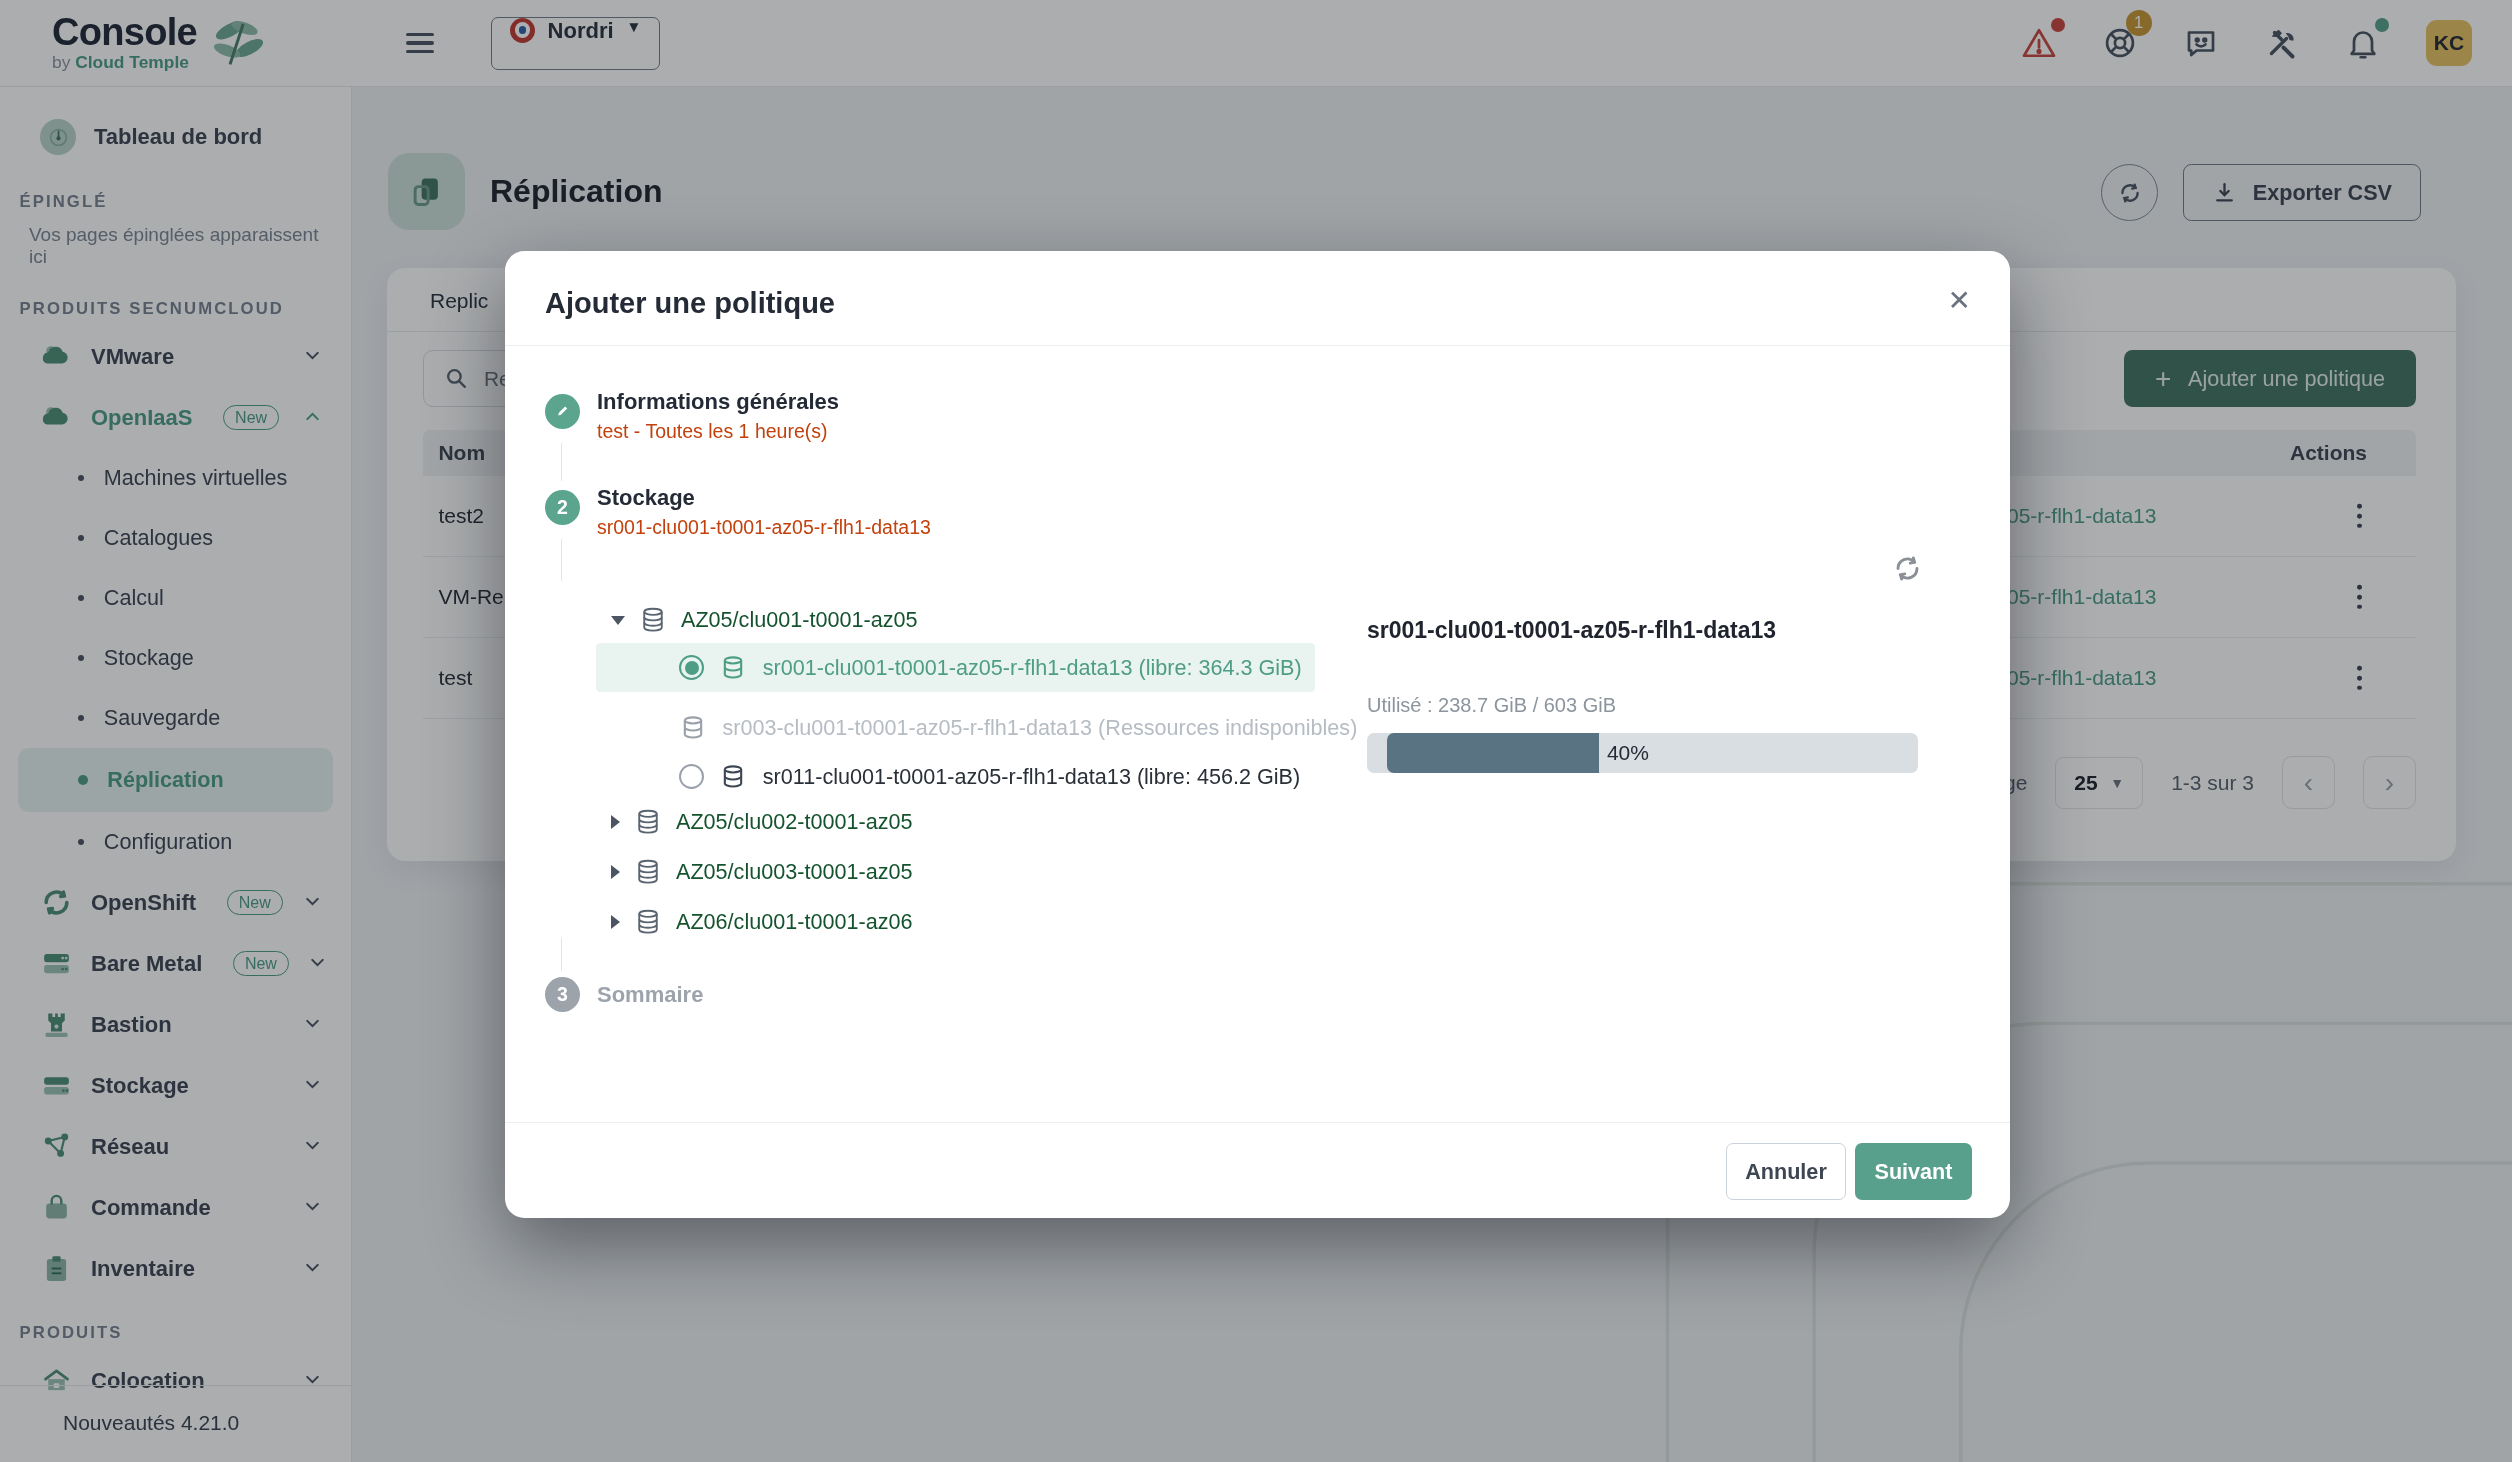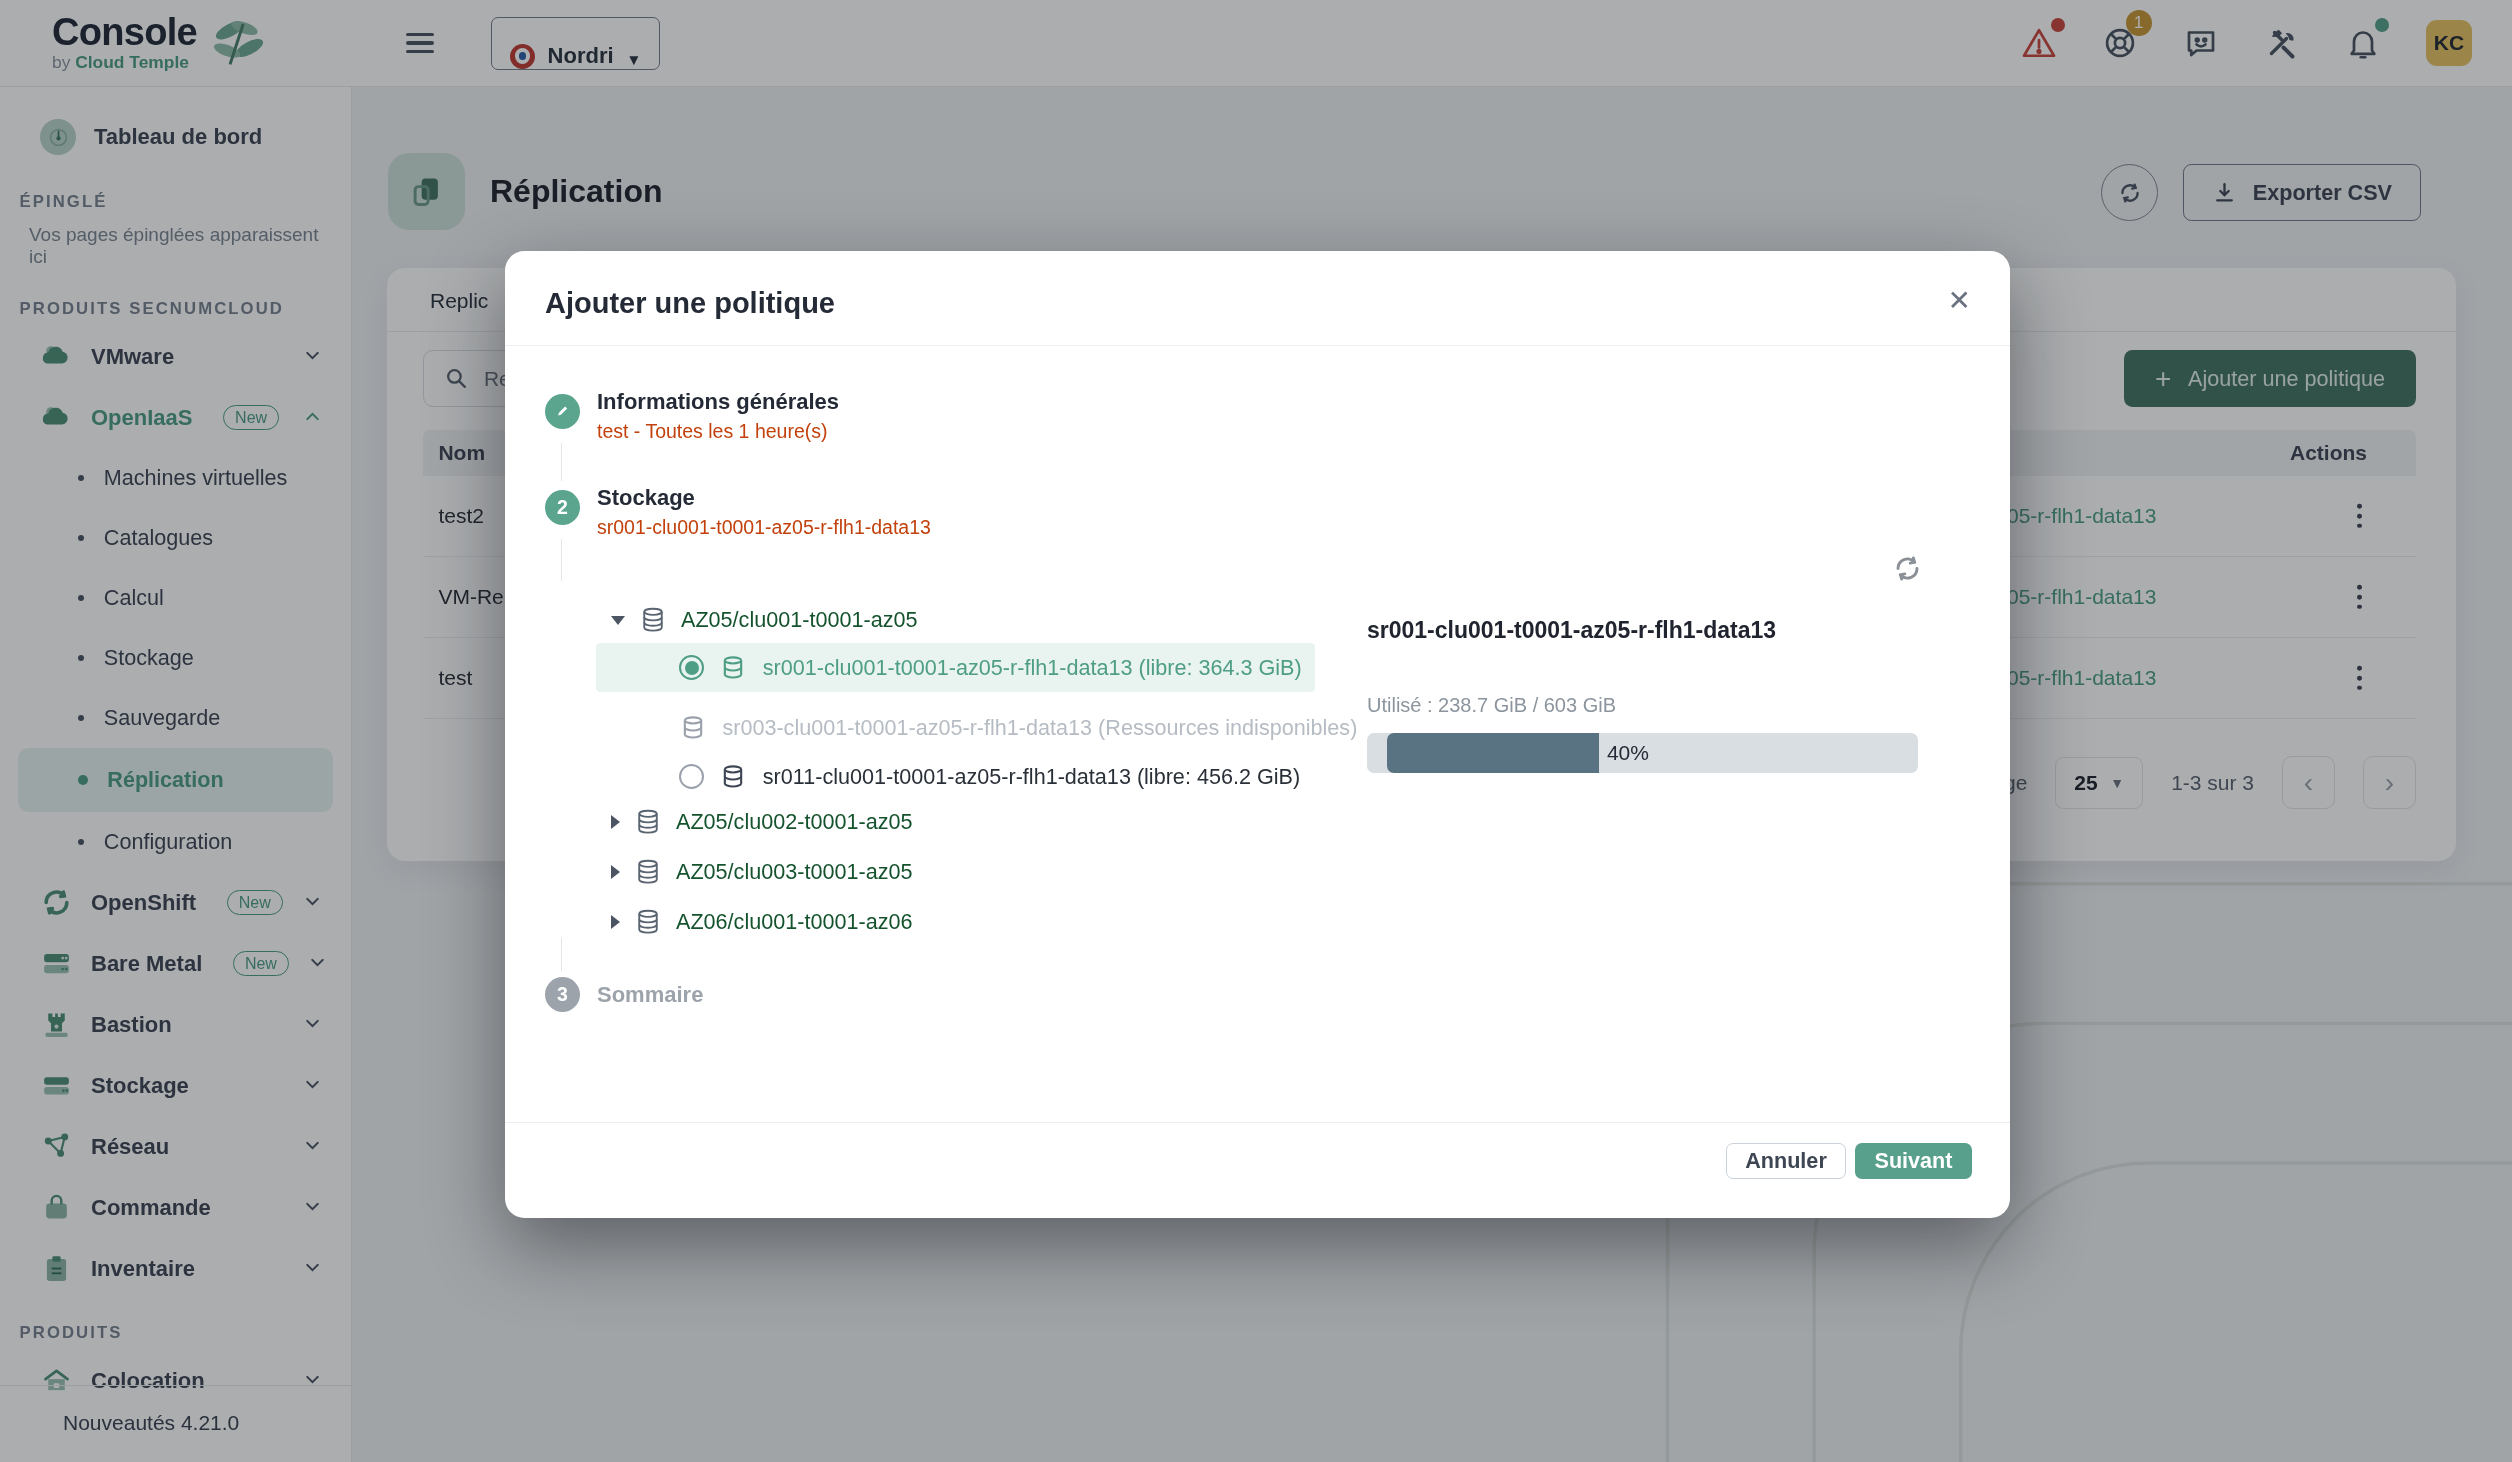--- a/index.html
+++ b/index.html
@@ -11,21 +11,21 @@
   .topbar { position:absolute; top:0; left:0; right:0; height:87px; background:#fff;
             border-bottom:1.4px solid #E6E9ED; display:flex; align-items:center; z-index:10; }
   .brand { width:352px; height:100%; padding-left:52px; display:flex; align-items:center; gap:9.8px; }
   .brand-txt .t1 { font-size:38px; font-weight:800; color:#222A38; letter-spacing:-0.7px; line-height:1; }
   .brand-txt .t2 { font-size:17.4px; color:#8A94A0; margin-top:1.4px; }
   .brand-txt .t2 b { color:#4E9D85; }
   .dragonfly { width:60px; height:60px; }
   .hamburger { margin-left:54px; width:28px; cursor:pointer; }
   .hamburger div { height:3.5px; background:#4A5462; border-radius:2.1px; margin:4.9px 0; }
   .tenant { margin-left:57px; height:53px; border:1.4px solid #747E8C; border-radius:7px;
-            display:flex; align-items:flex-end; gap:12.6px; padding:0 18px; background:#fff; }
+            display:flex; align-items:flex-start; gap:12.6px; padding:0 18px; background:#fff; }
   .roundel { width:25px; height:25px; border-radius:50%; background:#C23B33;
              display:flex; align-items:center; justify-content:center; }
   .roundel .w { width:15.4px; height:15.4px; border-radius:50%; background:#fff;
                 display:flex; align-items:center; justify-content:center; }
   .roundel .b { width:7.7px; height:7.7px; border-radius:50%; background:#2F5FA8; }
   .tenant .lbl { font-size:22px; font-weight:700; color:#2A3340; }
   .tenant .car { font-size:15.4px; color:#2A3340; }
   .top-icons { margin-left:auto; margin-right:40px; display:flex; align-items:center; gap:45px; }
   .tico { position:relative; width:36px; height:36px; color:#4A5462; }
   .tico svg { width:36px; height:36px; }
@@ -151,21 +151,21 @@
 
   .detail-name { position:absolute; left:862px; top:366px; font-size:23px; font-weight:800; color:#20242E; }
   .detail-usage { position:absolute; left:862px; top:443px; font-size:20px; color:#8C959E; }
   .pbar { position:absolute; left:862px; top:482px; width:551px; height:40px; background:#D9DEE2; border-radius:7px;padding-left:20px; }
   .pbar .fill { height:100%; background:#5A7383; border-radius:7px 0 0 7px; }
   .pbar .pct { position:absolute; left:calc(40% + 19.5px); top:50%; transform:translateY(-50%);
                font-size:21px; color:#242B36; }
   .m-refresh { position:absolute; left:1385px; top:300px; width:35px; height:35px; color:#8A9096; }
   .m-refresh svg { width:35px; height:35px; }
 
-  .btn { height:36px; border-radius:7px; font-size:21.6px; font-weight:600; display:flex; align-items:center;
+  .btn { height:57px; border-radius:7px; font-size:21.6px; font-weight:600; display:flex; align-items:center;
          justify-content:center; cursor:pointer; }
   .btn.ghost { position:absolute; left:1221px; top:892px; width:120px; background:#fff; border:1.4px solid #CBD2DC; color:#3E4654; }
   .btn.primary { position:absolute; left:1350px; top:892px; width:117px; background:#58A08B; border:none; color:#fff; }
 </style>
 </head>
 <body>
 
 <div id="app">
 
   <div class="topbar">

